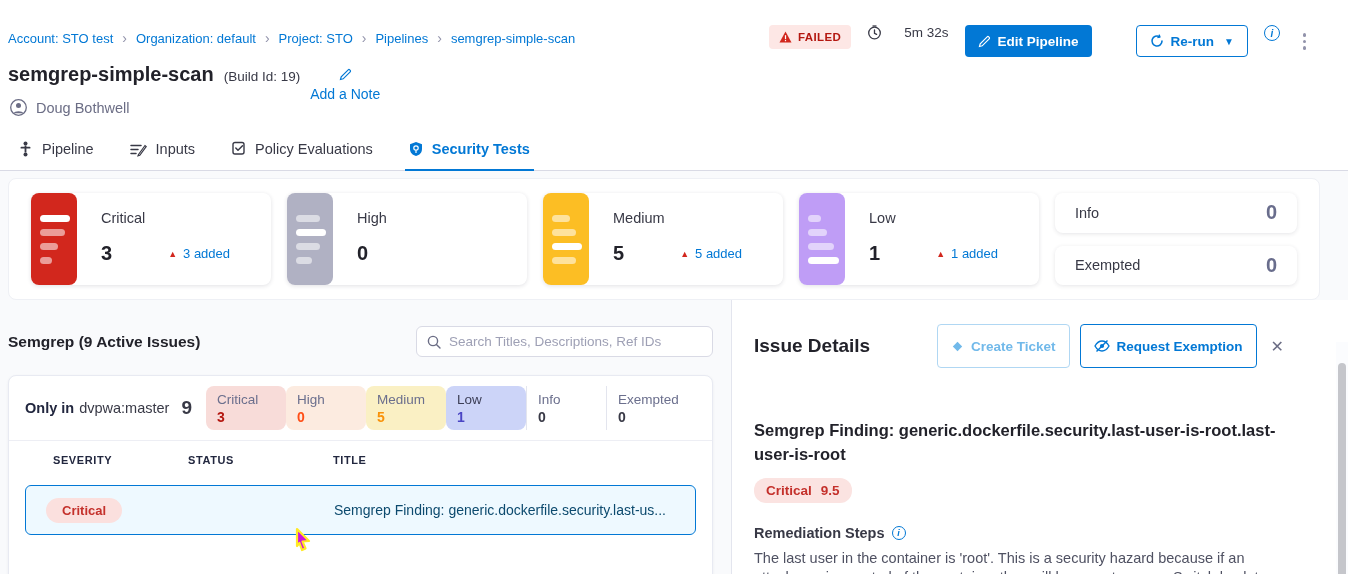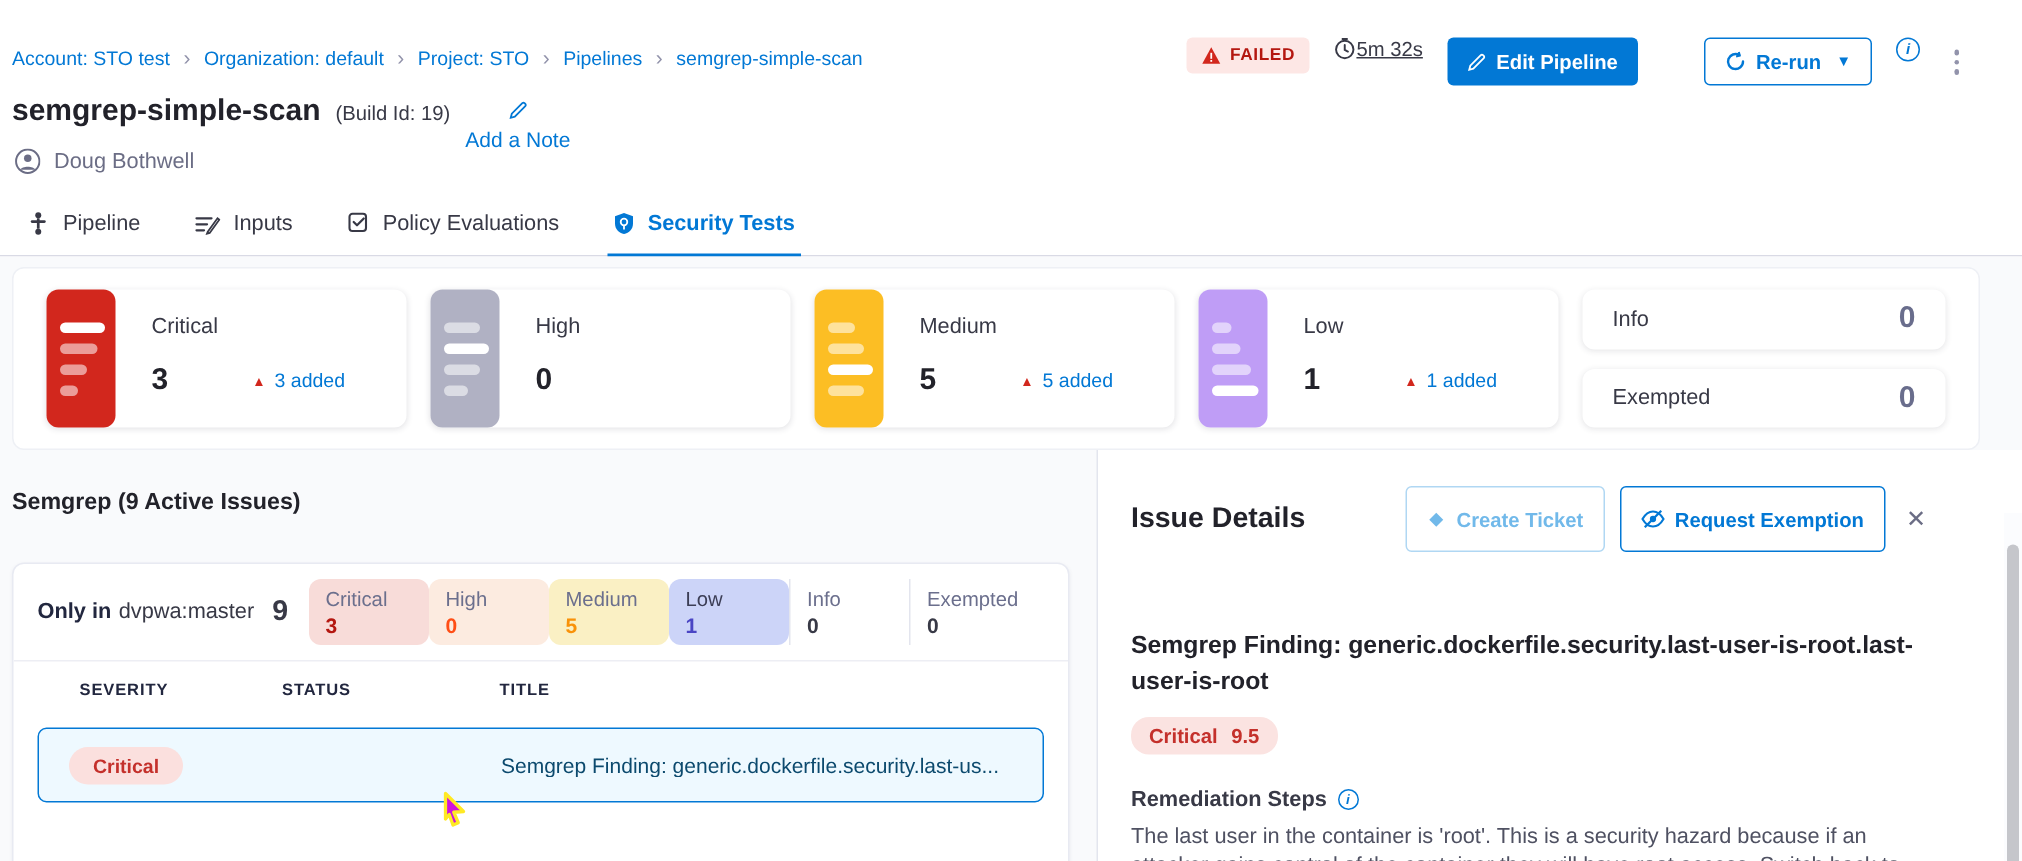--- a/index.html
+++ b/index.html
@@ -9,21 +9,21 @@
     background:#fff; color:#22222a; position:relative;
   }
   
   .header { position:absolute; top:11px; left:0; right:0; height:128px; background:#fff; }
   .breadcrumb { position:absolute; top:20px; left:8px; display:flex; align-items:center; gap:9px; font-size:13px; }
   .breadcrumb a { color:#0278d5; text-decoration:none; cursor:pointer; }
   .crumb-sep { color:#9293ab; font-size:14px; line-height:1; transform:translateY(-1px); }
   .top-actions { position:absolute; top:14px; right:68px; display:flex; align-items:flex-start; gap:16px; }
   .failed-badge { display:flex; align-items:center; gap:6px; background:#fde7e5; color:#b41710;
     font-size:11.5px; font-weight:bold; letter-spacing:.4px; padding:6px 10px; border-radius:4px; }
-  .duration { display:flex; align-items:center; gap:0; font-size:13.5px; color:#383946;text-decoration:underline; }
+  .duration { display:flex; align-items:center; gap:22px; font-size:13.5px; color:#383946; }
   .btn { display:flex; align-items:center; gap:7px; height:32px; padding:0 13px; border-radius:4px;
     font-size:13.5px; font-weight:bold; cursor:pointer; border:none; font-family:inherit; }
   .btn-primary { background:#0278d5; color:#fff; }
   .btn-rerun { background:#fff; color:#0278d5; border:1.5px solid #0278d5;margin-left:28px; }
   .caret { font-size:10px; margin-left:3px; }
   .info-circle { width:16px; height:16px; border:1.5px solid #0278d5; border-radius:50%; color:#0278d5;
     font-size:10px; font-weight:bold; display:flex; align-items:center; justify-content:center; font-style:italic; }
   .kebab { position:absolute; top:20px; right:36px; display:flex; flex-direction:column; gap:3px; cursor:pointer; padding:2px 6px;}
   .kebab i { width:3.5px; height:3.5px; border-radius:50%; background:#9293ab; }
   .title-row { position:absolute; top:52px; left:8px; display:flex; align-items:baseline; gap:10px; }
@@ -313,20 +313,27 @@
       </div>
       <div class="mini-card">
         <span class="lbl">Exempted</span>
         <span class="num">0</span>
       </div>
     </div>
   </div>
 
   <div class="left-head">
     <div class="issues-title">Semgrep (9 Active Issues)</div>
+    <div class="searchbox">
+      <svg class="ic" width="14" height="14" viewBox="0 0 14 14">
+          <circle cx="6" cy="6" r="4.6" fill="none" stroke="#6b6d85" stroke-width="1.4"></circle>
+          <path d="M9.4 9.4 L13 13" stroke="#6b6d85" stroke-width="1.4" stroke-linecap="round"></path>
+        </svg>
+      <input value="" placeholder="Search Titles, Descriptions, Ref IDs" style="">
+    </div>
   </div>
 
   <div class="issues-card">
     <div class="group-row">
       <span class="group-prefix">Only in</span>
       <span class="group-branch">dvpwa:master</span>
       <span class="group-total">9</span>
       <div class="pills">
         <div class="pill pill-critical">
           <div class="plbl">Critical</div>

